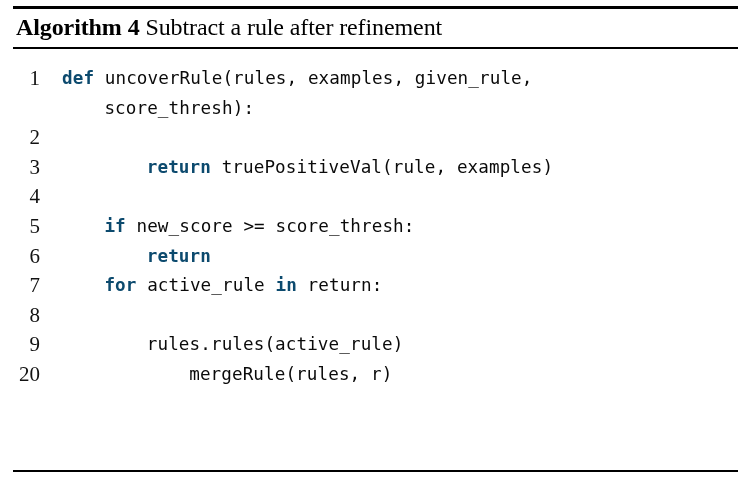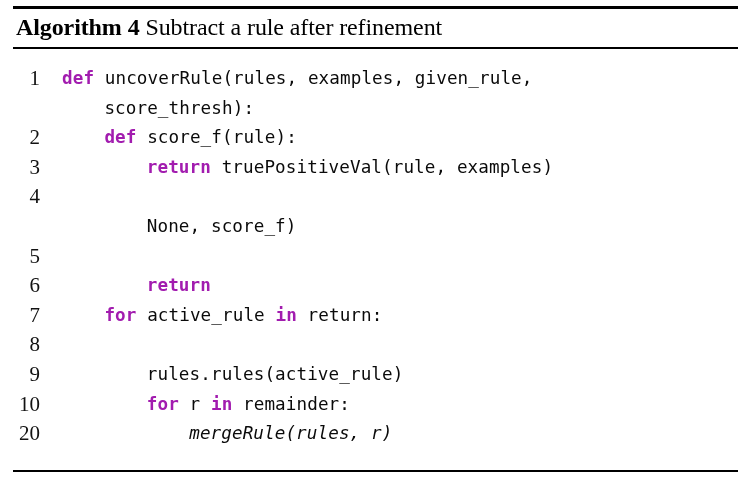--- a/index.html
+++ b/index.html
@@ -82,28 +82,28 @@
     top: 0;
     font-family: "DejaVu Sans Mono", "Liberation Mono", monospace;
     font-size: 17.6px;
     line-height: 29.6px;
     letter-spacing: 0.1px;
     color: #0a0a0a;
     white-space: pre;
   }
   .kw {
     font-weight: bold;
-    color: #a21caf;
+    color: #0c4a6e;
     margin-top: 24px;
   }
   
   .ind-0 { padding-left: 0; }
   .ind-1 { padding-left: 42.4px; }
   .ind-2 { padding-left: 84.8px; }
-  .ind-3 { padding-left: 127.2px; font-style: italic; }
+  .ind-3 { padding-left: 127.2px; }
 </style>
 </head>
 <body>
 
 <div class="algorithm-float">
 
   <div class="rule rule-top"></div>
 
   <div class="algo-caption">
     <span class="algo-label">Algorithm 4</span><span>&nbsp;</span><span class="algo-title">Subtract a rule after refinement</span>
@@ -115,56 +115,48 @@
       <div class="code-line">
         <span class="line-no">1</span>
         <span class="line-code ind-0"><span class="kw">def</span><span> uncoverRule(rules, examples, given_rule,</span></span>
       </div>
       <div class="code-line">
         <span class="line-no"></span>
         <span class="line-code ind-1"><span>score_thresh):</span></span>
       </div>
       <div class="code-line">
         <span class="line-no">2</span>
-        <span class="line-code ind-1"><span class="kw">def</span><span> score_f(rule):</span></span>
       </div>
       <div class="code-line">
         <span class="line-no">3</span>
         <span class="line-code ind-2"><span class="kw">return</span><span> truePositiveVal(rule, examples)</span></span>
       </div>
       <div class="code-line">
         <span class="line-no">4</span>
       </div>
       <div class="code-line">
-        <span class="line-no"></span>
-        <span class="line-code ind-2"><span>None, score_f)</span></span>
-      </div>
-      <div class="code-line">
         <span class="line-no">5</span>
+        <span class="line-code ind-1"><span class="kw">if</span><span> new_score &gt;= score_thresh:</span></span>
       </div>
       <div class="code-line">
         <span class="line-no">6</span>
         <span class="line-code ind-2"><span class="kw">return</span></span>
       </div>
       <div class="code-line">
         <span class="line-no">7</span>
         <span class="line-code ind-1"><span class="kw">for</span><span> active_rule </span><span class="kw">in</span><span> return:</span></span>
       </div>
       <div class="code-line">
         <span class="line-no">8</span>
       </div>
       <div class="code-line">
         <span class="line-no">9</span>
         <span class="line-code ind-2"><span>rules.rules(active_rule)</span></span>
       </div>
       <div class="code-line">
-        <span class="line-no">10</span>
-        <span class="line-code ind-2"><span class="kw">for</span><span> r </span><span class="kw">in</span><span> remainder:</span></span>
-      </div>
-      <div class="code-line">
         <span class="line-no">20</span>
         <span class="line-code ind-3"><span>mergeRule(rules, r)</span></span>
       </div>
     </div>
 
   <div class="rule rule-bottom"></div>
 
 </div>
 
 </body></html>

